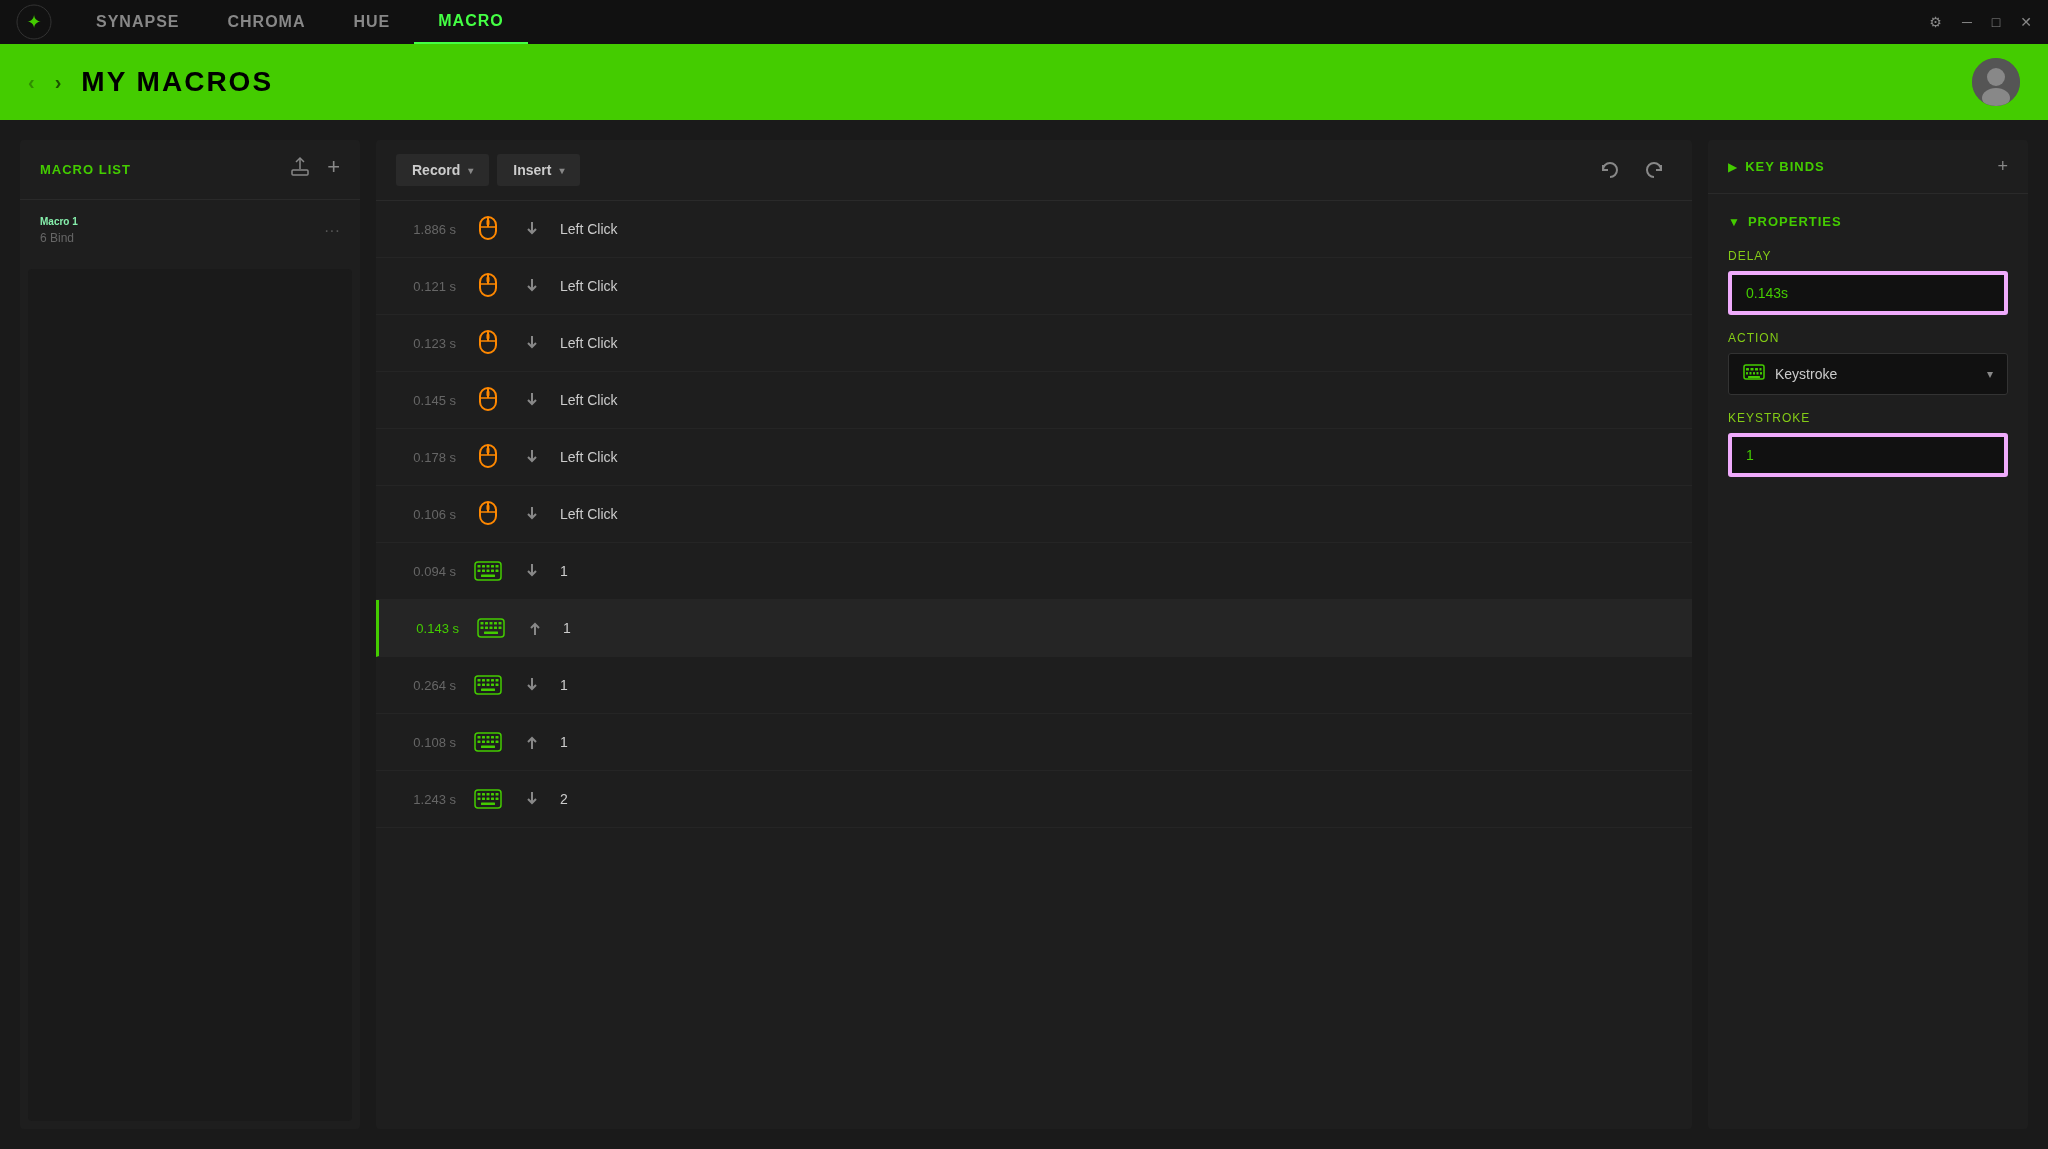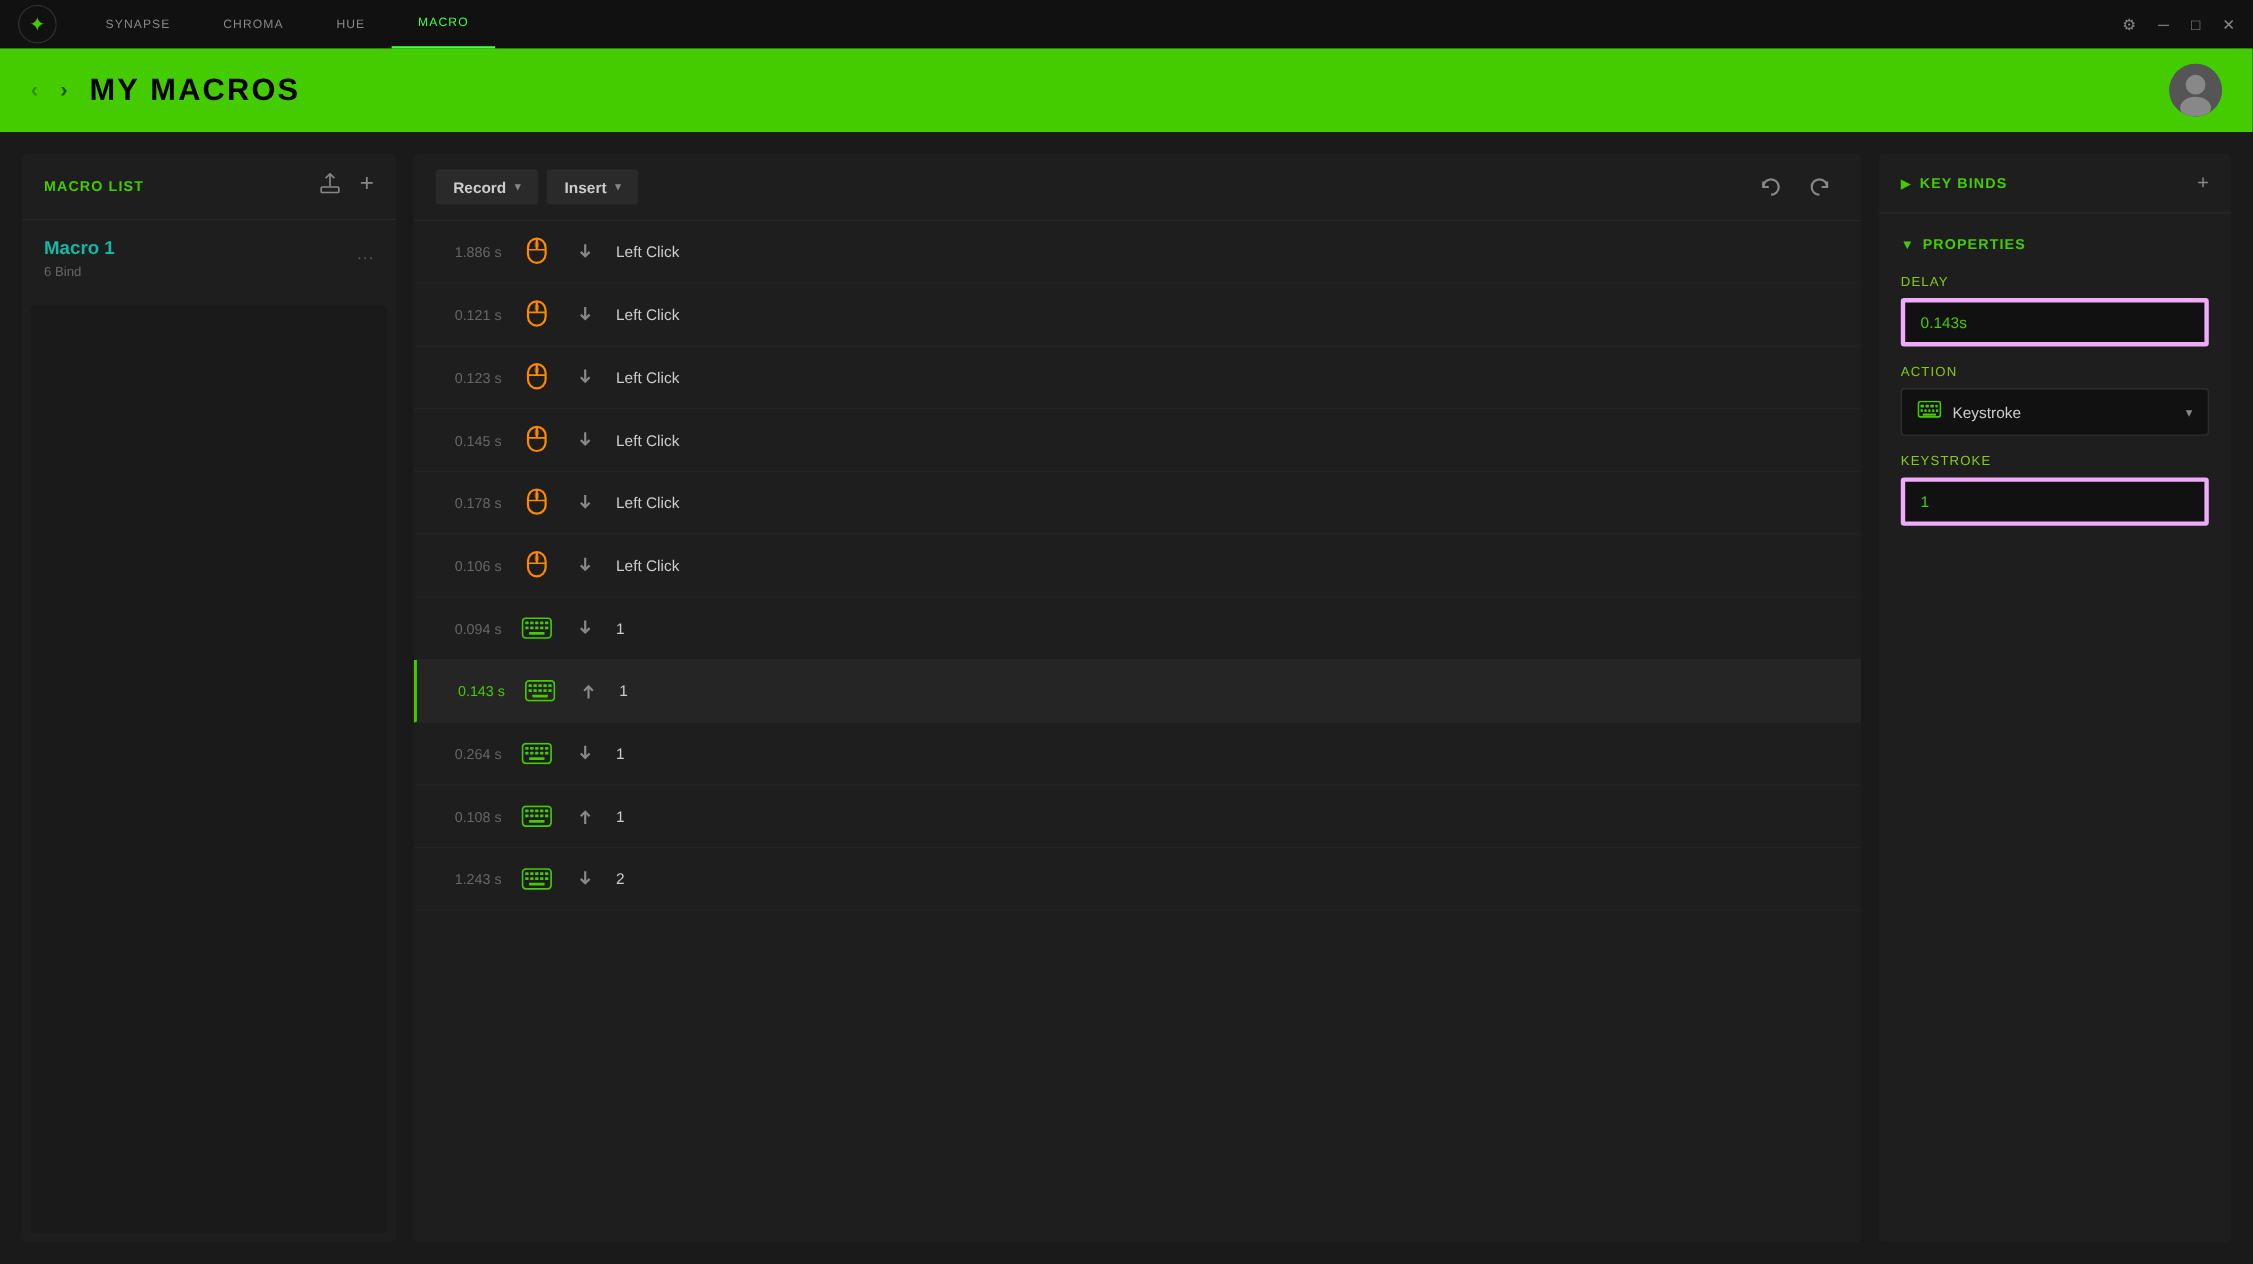--- a/index.html
+++ b/index.html
@@ -28,25 +28,25 @@
     .titlebar-nav {
       display: flex;
       gap: 0;
       flex: 1;
     }
     .titlebar-nav-item {
       padding: 0 24px;
       height: 43px;
       display: flex;
       align-items: center;
-      font-size: 11px;
+      font-size: 16px;
       color: #888;
       letter-spacing: 1px;
       cursor: pointer;
-      font-weight: 400;
+      font-weight: 700;
     }
     .titlebar-nav-item.active { color: #44ff44; border-bottom: 2px solid #44ff44; }
     .titlebar-controls {
       display: flex;
       gap: 20px;
       align-items: center;
     }
     .titlebar-control {
       color: #888;
       cursor: pointer;
@@ -129,21 +129,21 @@
       font-size: 18px;
     }
     .macro-item {
       padding: 16px 20px;
       cursor: pointer;
       display: flex;
       align-items: center;
       justify-content: space-between;
     }
     .macro-item-info { display: flex; flex-direction: column; gap: 4px; }
-    .macro-item-name { font-size: 17px; color: #14b8a6; font-weight: 600; }
+    .macro-item-name { font-size: 10px; color: #86efac; font-weight: 600; }
     .macro-item-bind { font-size: 12px; color: #666; }
     .macro-item-more { color: #555; font-size: 16px; cursor: pointer; }
     .macro-list-empty { flex: 1; background: #1a1a1a; margin: 8px; border-radius: 4px; }
 
     
     .macro-editor-panel {
       flex: 1;
       background: #1e1e1e;
       border-radius: 4px;
       display: flex;

